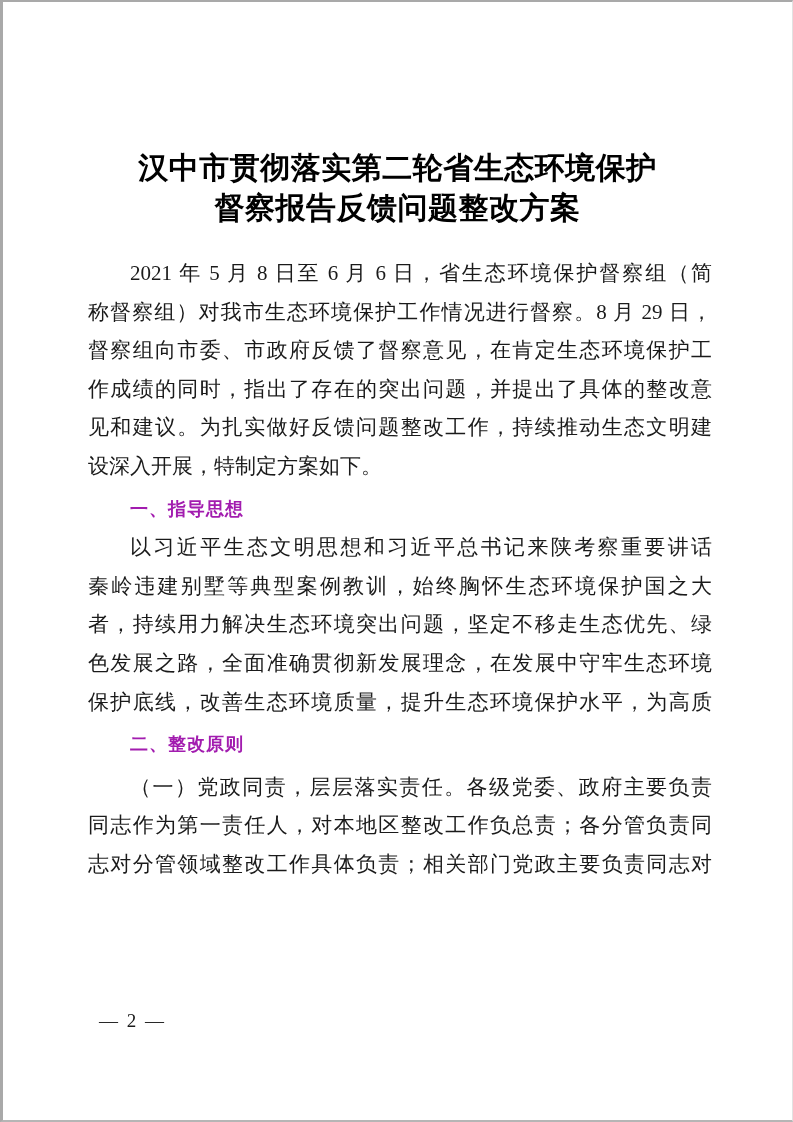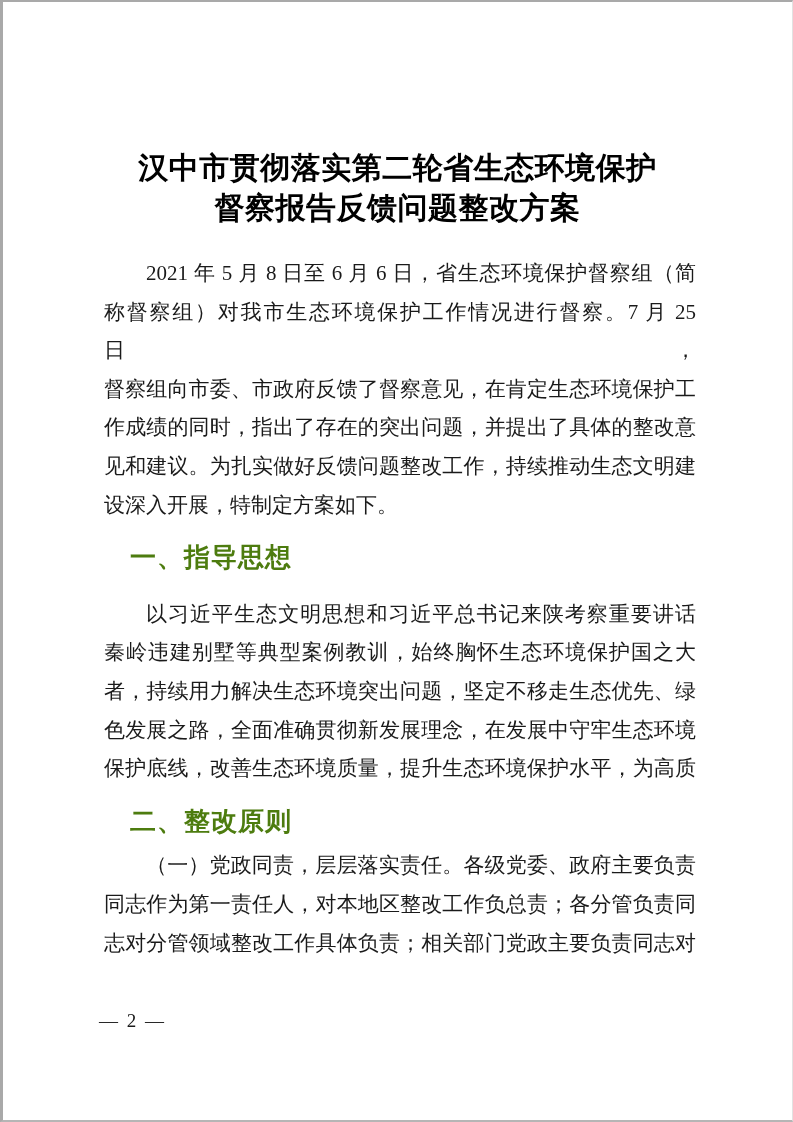--- a/index.html
+++ b/index.html
@@ -36,40 +36,40 @@
   }
   .doc-body {
     display: block;
     width: 624px;
     margin: 26px 0 0 85px;
     font-family: "Liberation Serif", "DejaVu Serif", serif;
     font-size: 21px;
     line-height: 38.6px;
     color: #1a1a1a;
   }
-  .para { margin: 16px; }
+  .para { margin: 0; }
   .line { display: block; }
   .fill {
     text-align: justify;
     text-align-last: justify;
   }
   .end {
     text-align: left;
     text-align-last: left;
   }
   .indent { padding-left: 42px; }
   .sec-heading {
     margin: 4px 0 0 0;
     padding-left: 42px;
-    font-family: Liberation Mono, monospace;
-    font-size: 26px;
+    font-family: Liberation Sans, sans-serif;
+    font-size: 18px;
     font-weight: 700;
     line-height: 38.6px;
     letter-spacing: 1px;
-    color: #4d7c0f;
+    color: #a21caf;
   }
   .para-principles { margin-top: 4px; }
   .page-number {
     position: absolute;
     left: 96px;
     top: 1008px;
     font-family: "Liberation Serif", "DejaVu Serif", serif;
     font-size: 19px;
     letter-spacing: 2px;
     color: #1a1a1a;
@@ -82,21 +82,21 @@
 
   <header class="doc-title">
     <span class="title-line">汉中市贯彻落实第二轮省生态环境保护</span>
     <span class="title-line">督察报告反馈问题整改方案</span>
   </header>
 
   <main class="doc-body">
 
     <p class="para">
       <span class="line fill indent">2021 年 5 月 8 日至 6 月 6 日，省生态环境保护督察组（简</span>
-      <span class="line fill">称督察组）对我市生态环境保护工作情况进行督察。7 月 25 日，</span>
+      <span class="line fill">称督察组）对我市生态环境保护工作情况进行督察。8 月 29 日，</span>
       <span class="line fill">督察组向市委、市政府反馈了督察意见，在肯定生态环境保护工</span>
       <span class="line fill">作成绩的同时，指出了存在的突出问题，并提出了具体的整改意</span>
       <span class="line fill">见和建议。为扎实做好反馈问题整改工作，持续推动生态文明建</span>
       <span class="line end">设深入开展，特制定方案如下。</span>
     </p>
 
     <h2 class="sec-heading">一、指导思想</h2>
 
     <p class="para">
       <span class="line fill indent">以习近平生态文明思想和习近平总书记来陕考察重要讲话</span>

